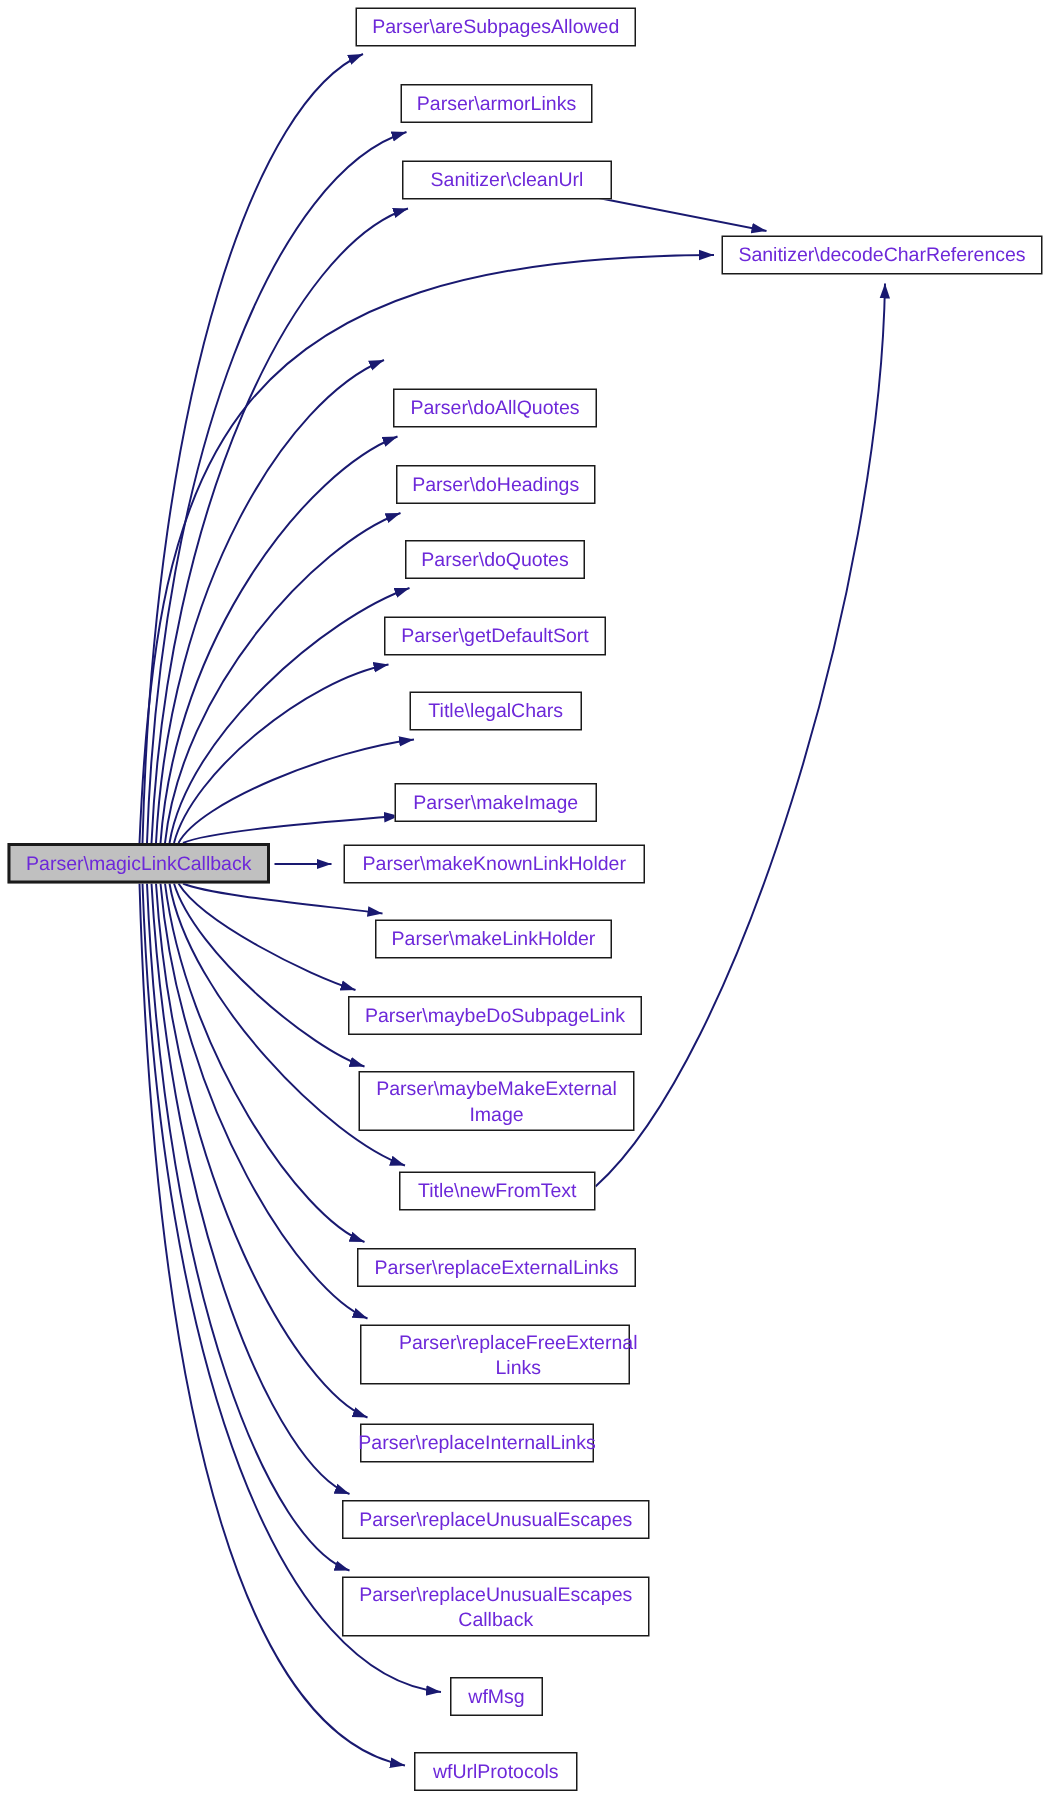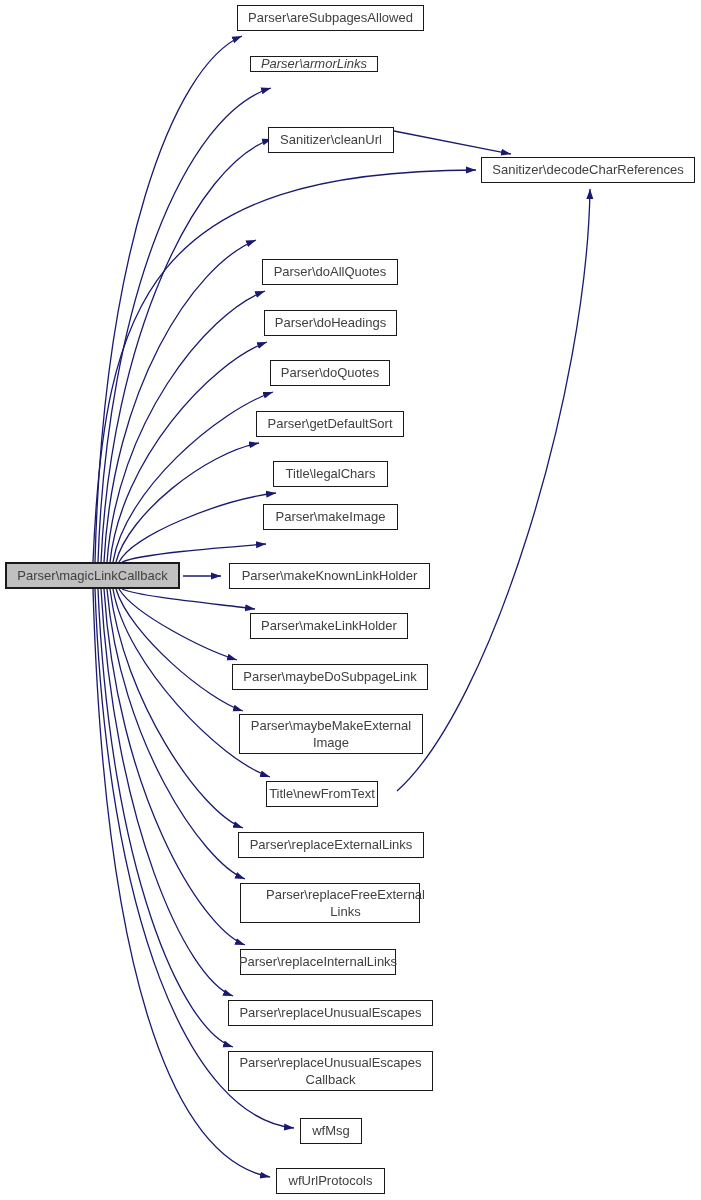--- a/index.html
+++ b/index.html
@@ -19,21 +19,21 @@
   #edge-layer path, #edge-layer line {
     fill: none;
     stroke: #191970;
     stroke-width: 1.3;
   }
   .node {
     position: absolute;
     box-sizing: border-box;
     background: #ffffff;
     border: 1.5px solid #1a1a1a;
-    color: #404040;
+    color: #6d28d9;
     font-size: 13px;
     line-height: 1.32;
     display: flex;
     align-items: center;
     justify-content: center;
     text-align: center;
     white-space: pre-line;
     cursor: pointer;
   }
   .node.focus {
@@ -77,49 +77,49 @@
     <path d="M95,589 C107,920 190,1118 294,1128" marker-end="url(#arrow)"></path>
     <path d="M93,589 C104,960 168,1158 270,1177" marker-end="url(#arrow)"></path>
     <path d="M394,131 L511,154" marker-end="url(#arrow)"></path>
     <path d="M397,791 C492,706 587,390 590,189" marker-end="url(#arrow)"></path>
   </svg>
 
   <div class="node focus" style="left:5px; top:562px; width:175px; height:27px;">Parser\magicLinkCallback</div>
 
   <div class="node" style="left:237px; top:5px; width:187px; height:26px;">Parser\areSubpagesAllowed</div>
 
-  <div class="node" style="left:250px; top:56px; width:128px; height:16px;font-style:italic;">Parser\armorLinks</div>
+  <div class="node" style="left:267px; top:56px; width:128px; height:26px;">Parser\armorLinks</div>
 
-  <div class="node" style="left:268px; top:107px; width:126px; height:26px;margin-top:20px;">Sanitizer\cleanUrl</div>
+  <div class="node" style="left:268px; top:107px; width:140px; height:26px;">Sanitizer\cleanUrl</div>
 
   <div class="node" style="left:481px; top:157px; width:214px; height:26px;">Sanitizer\decodeCharReferences</div>
 
 
   <div class="node" style="left:262px; top:259px; width:136px; height:26px;">Parser\doAllQuotes</div>
 
   <div class="node" style="left:264px; top:310px; width:133px; height:26px;">Parser\doHeadings</div>
 
   <div class="node" style="left:270px; top:360px; width:120px; height:26px;">Parser\doQuotes</div>
 
   <div class="node" style="left:256px; top:411px; width:148px; height:26px;">Parser\getDefaultSort</div>
 
   <div class="node" style="left:273px; top:461px; width:115px; height:26px;">Title\legalChars</div>
 
-  <div class="node" style="left:263px; top:504px; width:135px; height:26px;">Parser\makeImage</div>
+  <div class="node" style="left:263px; top:522px; width:135px; height:26px;">Parser\makeImage</div>
 
   <div class="node" style="left:229px; top:563px; width:201px; height:26px;">Parser\makeKnownLinkHolder</div>
 
   <div class="node" style="left:250px; top:613px; width:158px; height:26px;">Parser\makeLinkHolder</div>
 
   <div class="node" style="left:232px; top:664px; width:196px; height:26px;">Parser\maybeDoSubpageLink</div>
 
   <div class="node" style="left:239px; top:714px; width:184px; height:40px;">Parser\maybeMakeExternal
 Image</div>
 
-  <div class="node" style="left:266px; top:781px; width:112px; height:26px;">Title\newFromText</div>
+  <div class="node" style="left:266px; top:781px; width:131px; height:26px;">Title\newFromText</div>
 
   <div class="node" style="left:238px; top:832px; width:186px; height:26px;text-align:center;">Parser\replaceExternalLinks</div>
 
   <div class="node" style="left:240px; top:883px; width:180px; height:40px;padding-left:31px;">Parser\replaceFreeExternal
 Links</div>
 
   <div class="node" style="left:240px; top:949px; width:156px; height:26px;">Parser\replaceInternalLinks</div>
 
   <div class="node" style="left:228px; top:1000px; width:205px; height:26px;">Parser\replaceUnusualEscapes</div>
 

